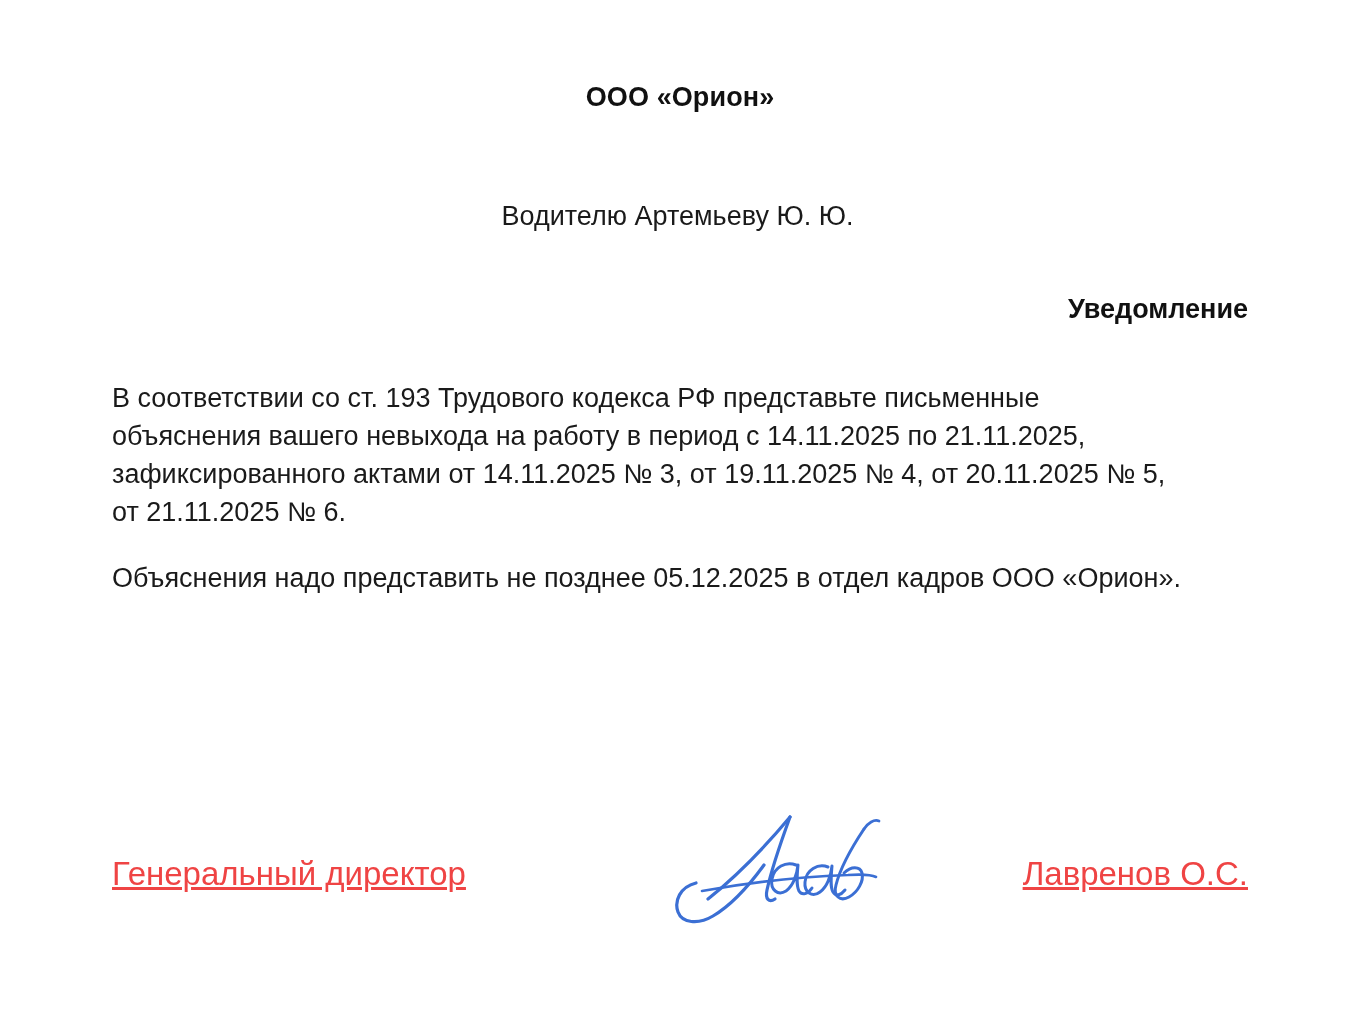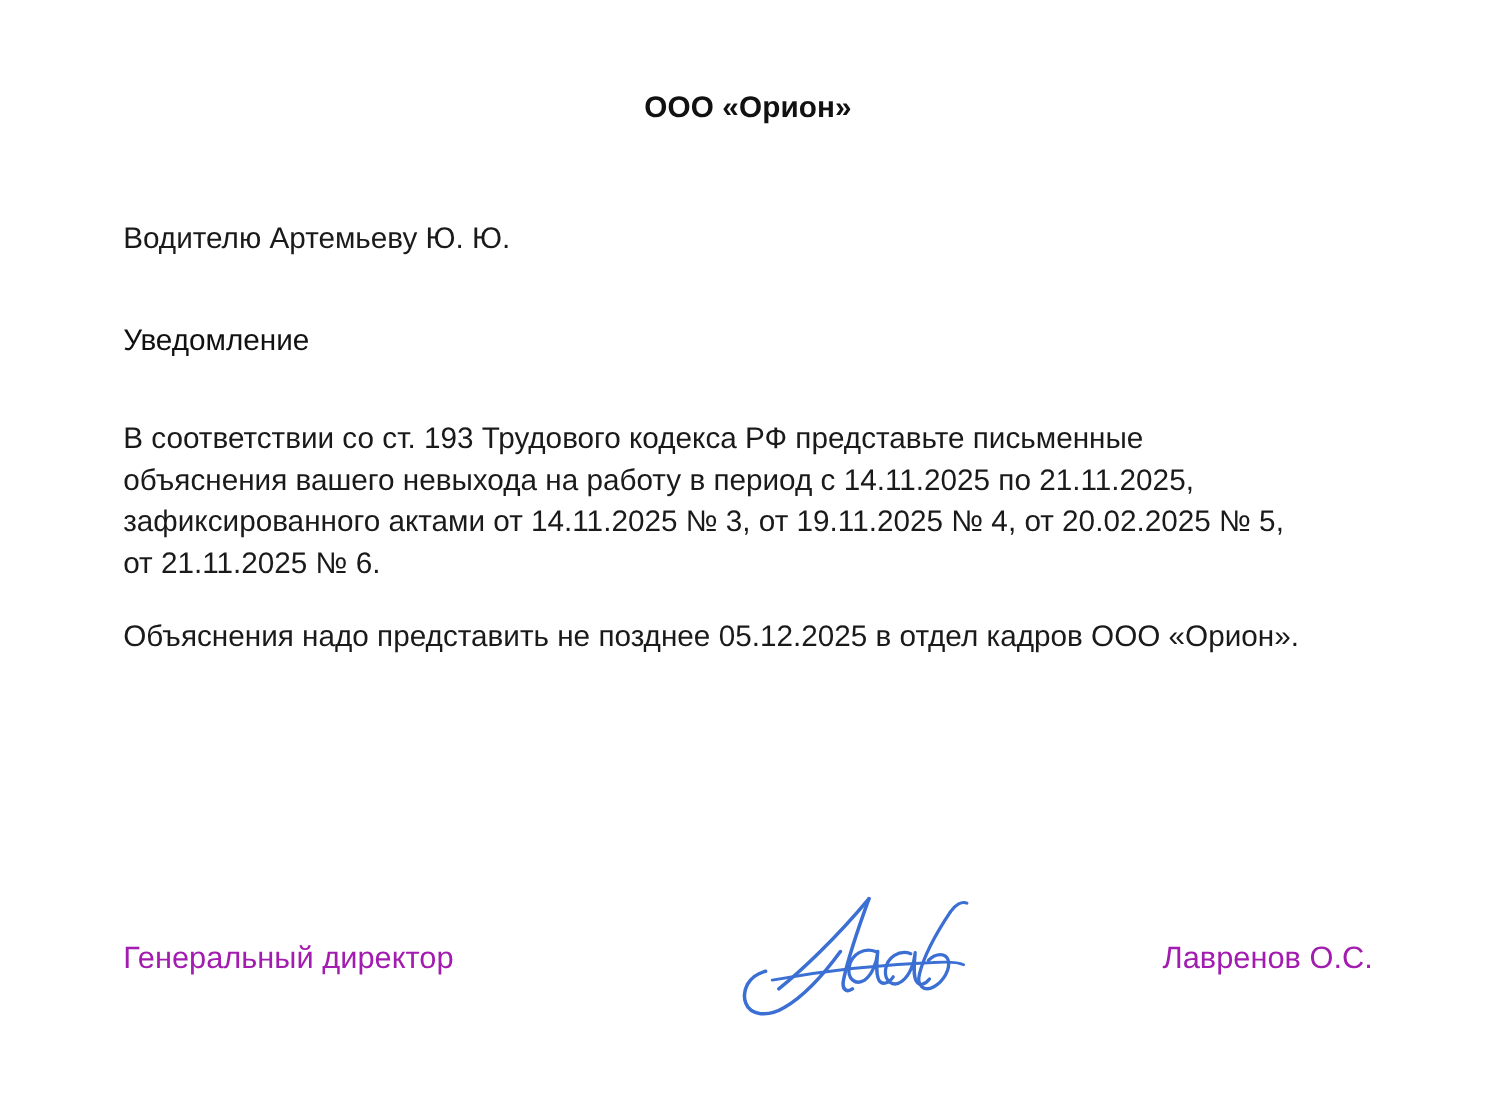--- a/index.html
+++ b/index.html
@@ -30,33 +30,33 @@
     text-align: center;
     font-size: 27px;
     font-weight: bold;
     letter-spacing: 0.1px;
     padding-top: 82px;
     color: #111111;
   }
 
   
   .addressee {
-    text-align: left;
+    text-align: center;
     font-size: 27px;
     font-weight: normal;
     margin-top: 88px;
     padding-right: 5px;
     color: #1a1a1a;
   }
 
   
   .doc-title {
-    text-align: left;
+    text-align: right;
     font-size: 27px;
-    font-weight: normal;
+    font-weight: bold;
     margin-top: 62px;
     color: #111111;
   }
 
   
   .doc-date {
     font-size: 27px;
     margin-top: 66px;
     color: #1a1a1a;
   }
@@ -81,23 +81,24 @@
     position: absolute;
     left: 112px;
     right: 112px;
     top: 855px;
     display: flex;
     align-items: baseline;
     justify-content: space-between;
   }
   .sign-title,
   .sign-name {
-    font-size: 28px;
-    color: #a21caf;
+    font-size: 33px;
+    color: #ef4444;
     white-space: nowrap;
+    text-decoration: underline;
   }
 
   
   .signature-mark {
     position: absolute;
     left: 668px;
     top: 795px;
     width: 230px;
     height: 140px;
     pointer-events: none;
@@ -115,21 +116,21 @@
 <div class="page">
 
   <div class="org-name">ООО «Орион»</div>
 
   <div class="addressee">Водителю Артемьеву Ю. Ю.</div>
 
   <div class="doc-title">Уведомление</div>
 
 
   <div class="body-block">
-    <p class="body-par">В соответствии со ст. 193 Трудового кодекса РФ представьте письменные объяснения вашего невыхода на работу в период с 14.11.2025 по 21.11.2025, зафиксированного актами от 14.11.2025 № 3, от 19.11.2025 № 4, от 20.02.2025 № 5, от 21.11.2025 № 6.</p>
+    <p class="body-par">В соответствии со ст. 193 Трудового кодекса РФ представьте письменные объяснения вашего невыхода на работу в период с 14.11.2025 по 21.11.2025, зафиксированного актами от 14.11.2025 № 3, от 19.11.2025 № 4, от 20.11.2025 № 5, от 21.11.2025 № 6.</p>
     <p class="body-par">Объяснения надо представить не позднее 05.12.2025 в отдел кадров ООО «Орион».</p>
   </div>
 
   <div class="signature-mark">
     <svg viewBox="0 0 230 140" xmlns="http://www.w3.org/2000/svg" aria-hidden="true">
       <g fill="none" stroke="#3b6fd4" stroke-linecap="round" stroke-linejoin="round">
 
         <path d="M28 88 C12 92 6 106 10 117 C14 128 30 130 45 121 C62 111 80 92 96 70" stroke-width="3.2"></path>
 
         <path d="M40 104 C60 88 92 58 122 22" stroke-width="3.2"></path>

